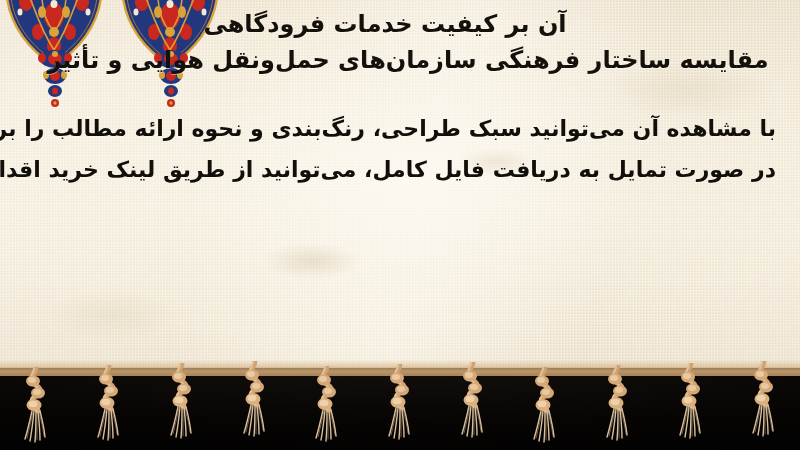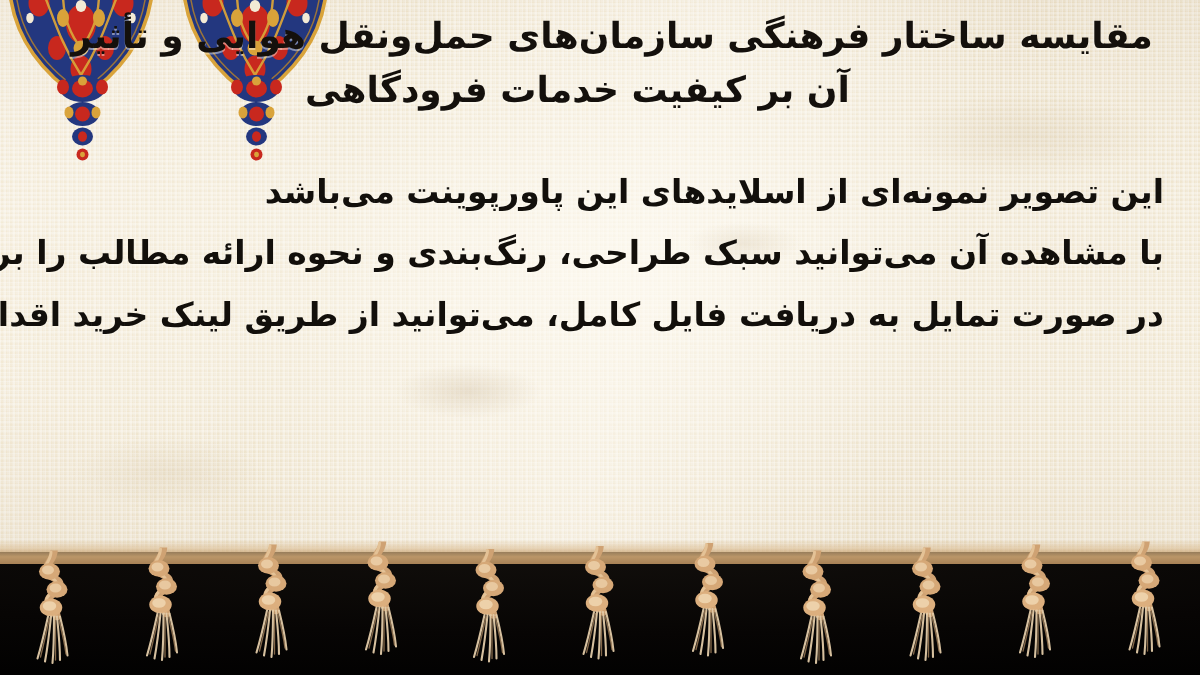--- a/index.html
+++ b/index.html
@@ -294,26 +294,25 @@
         <ellipse cx="23" cy="41" rx="7" ry="6" fill="#23377f"></ellipse>
         <ellipse cx="23" cy="41" rx="3" ry="3.5" fill="#c8281e"></ellipse>
         <ellipse cx="23" cy="53" rx="4" ry="4" fill="#c8281e"></ellipse>
         <ellipse cx="23" cy="53" rx="1.6" ry="1.8" fill="#d9a33a"></ellipse>
       </svg>
     </div>
   </div>
 
   <div class="text-layer">
     <div class="title">
+      <span class="tline tline2">آن بر کیفیت خدمات فرودگاهی</span>
       <span class="tline tline1">مقایسه ساختار فرهنگی سازمان‌های حمل‌ونقل هوایی و تأثیر</span>
-      <span class="tline tline2">آن بر کیفیت خدمات فرودگاهی</span>
     </div>
 
     <div class="body">
-      <span class="bline bline1">این تصویر نمونه‌ای از اسلایدهای این پاورپوینت می‌باشد</span>
       <span class="bline bline2">با مشاهده آن می‌توانید سبک طراحی، رنگ‌بندی و نحوه ارائه مطالب را بررسی نمایید</span>
       <span class="bline bline3">در صورت تمایل به دریافت فایل کامل، می‌توانید از طریق لینک خرید اقدام فرمایید</span>
     </div>
   </div>
 
   <div class="black-band"></div>
   <div class="fringe-edge"></div>
   <div class="fringe" id="fringe">
       <div class="tassel" style="left: 19.3636px; bottom: 3px;">
       <svg viewBox="0 0 34 80" width="34" height="80" aria-hidden="true">

